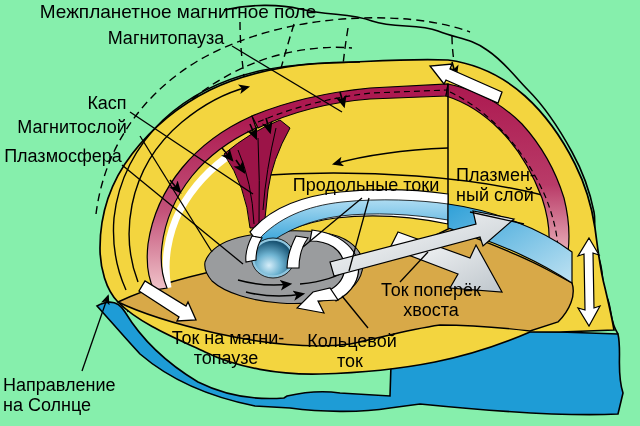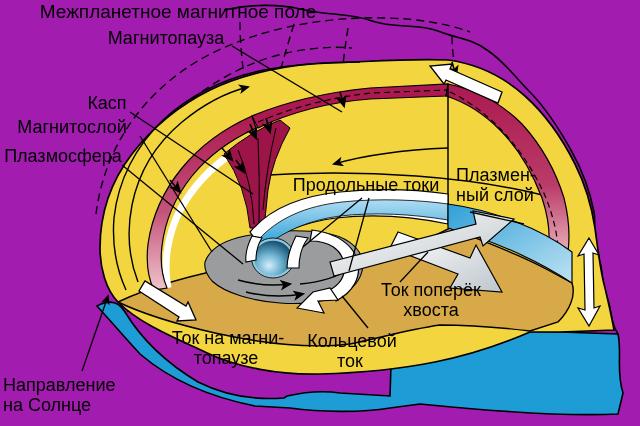--- a/index.html
+++ b/index.html
@@ -1,16 +1,16 @@
 <!DOCTYPE html>
 <html><head>
 <meta charset="utf-8">
 <style>
   html,body{margin:0;padding:0;background:#ffffff;}
-  .stage{position:relative;width:640px;height:426px;background:#a21caf;overflow:hidden;
+  .stage{position:relative;width:640px;height:426px;background:#86efac;overflow:hidden;
          font-family:"Liberation Sans", sans-serif;}
   svg{display:block}
   text{font-family:"Liberation Sans", sans-serif;fill:#000;}
   .lbl{font-size:18px;}
   .ttl{font-size:19px;}
 </style>
 </head>
 <body>
 
 <div class="stage">

